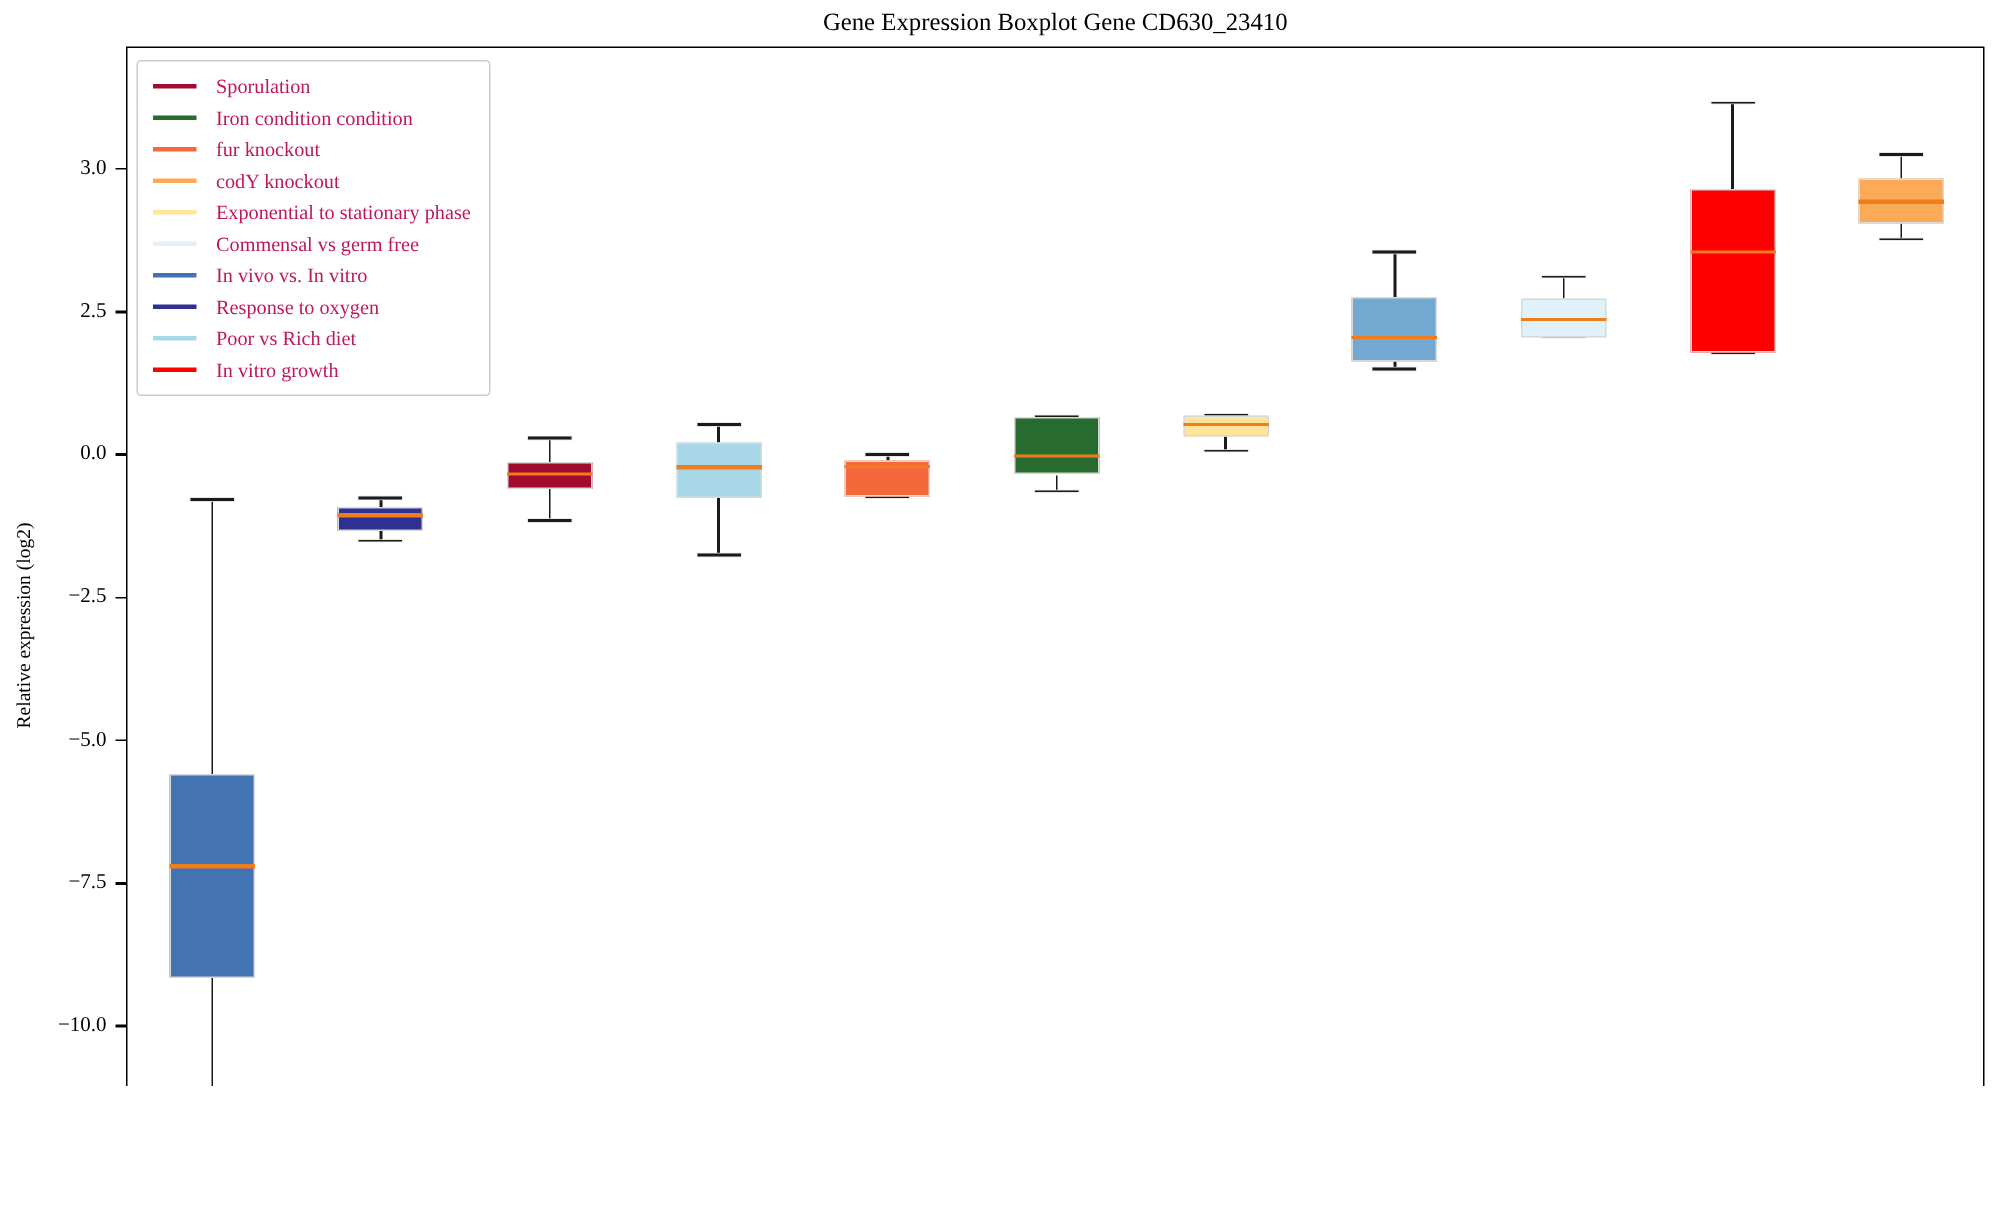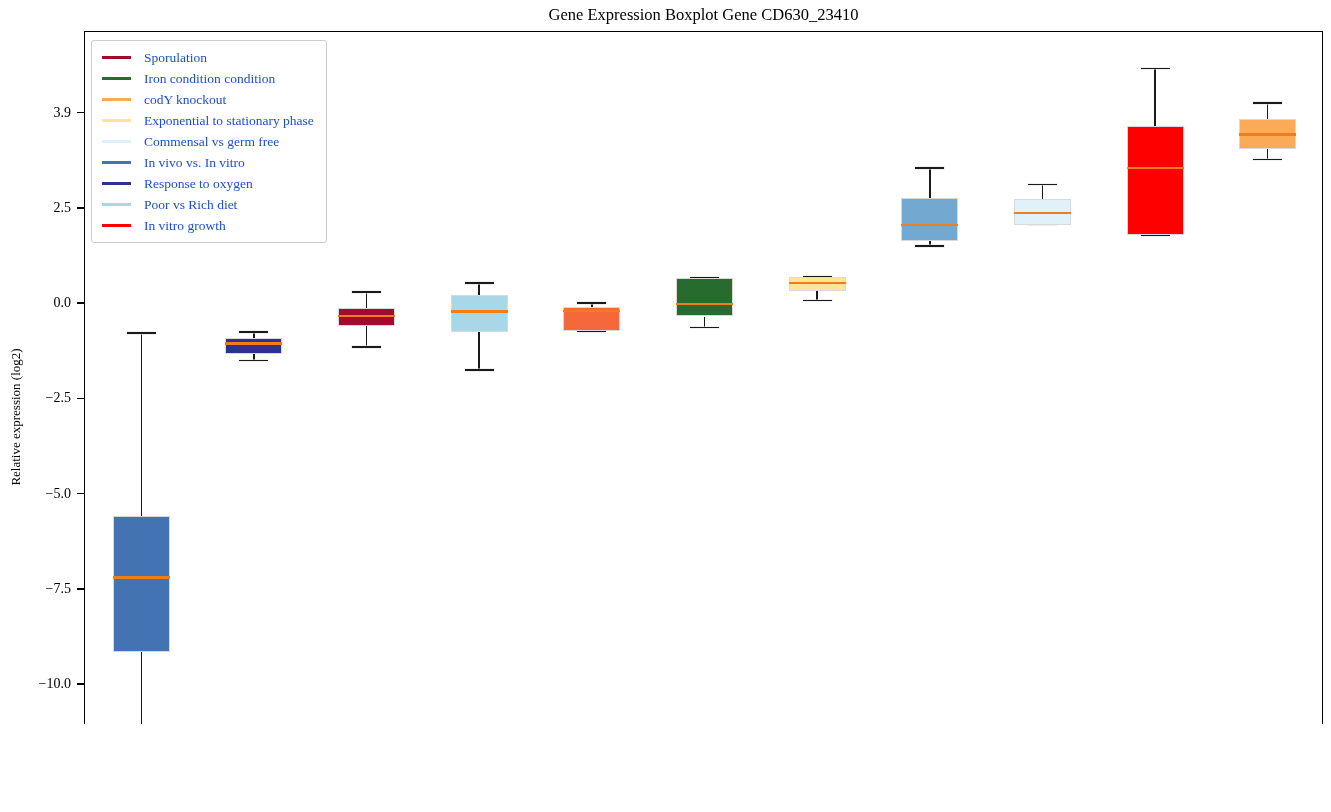--- a/index.html
+++ b/index.html
@@ -34,32 +34,32 @@
   .median{position:absolute;height:2.4px;}
   .legend{
     position:absolute;left:6px;top:8px;
     background:rgba(255,255,255,0.92);
     border:1px solid #cccccc;border-radius:3px;
     padding:6px 12px 6px 10px;
     display:flex;flex-direction:column;
   }
   .legend-item{display:flex;align-items:center;height:21px;}
   .legend-swatch{width:29px;height:3.6px;margin-right:13px;flex:0 0 auto;}
-  .legend-label{font-size:13.5px;color:#1d4ed8;white-space:nowrap;}
+  .legend-label{font-size:13.5px;color:#be185d;white-space:nowrap;}
 </style>
 </head>
 <body>
 
 <div class="figure">
   <div class="title">Gene Expression Boxplot Gene CD630_23410</div>
   <div class="ylabel">Relative expression (log2)</div>
   <div class="plot">
     <div>
         <div class="ytick-mark" style="left: -8px; top: 80.042px;"></div>
-        <div class="ytick-label" style="left: -14px; top: 80.742px;">3.9</div>
+        <div class="ytick-label" style="left: -14px; top: 80.742px;">3.0</div>
         <div class="ytick-mark" style="left: -8px; top: 175.257px;"></div>
         <div class="ytick-label" style="left: -14px; top: 175.957px;">2.5</div>
         <div class="ytick-mark" style="left: -8px; top: 270.471px;"></div>
         <div class="ytick-label" style="left: -14px; top: 271.171px;">0.0</div>
         <div class="ytick-mark" style="left: -8px; top: 365.686px;"></div>
         <div class="ytick-label" style="left: -14px; top: 366.386px;">−2.5</div>
         <div class="ytick-mark" style="left: -8px; top: 460.9px;"></div>
         <div class="ytick-label" style="left: -14px; top: 461.6px;">−5.0</div>
         <div class="ytick-mark" style="left: -8px; top: 556.115px;"></div>
         <div class="ytick-label" style="left: -14px; top: 556.815px;">−7.5</div>
@@ -156,20 +156,24 @@
     <div class="legend">
         <div class="legend-item">
           <div class="legend-swatch" style="background: rgb(163, 11, 46);"></div>
           <div class="legend-label">Sporulation</div>
         </div>
         <div class="legend-item">
           <div class="legend-swatch" style="background: rgb(39, 107, 46);"></div>
           <div class="legend-label">Iron condition condition</div>
         </div>
         <div class="legend-item">
+          <div class="legend-swatch" style="background: rgb(244, 104, 60);"></div>
+          <div class="legend-label">fur knockout</div>
+        </div>
+        <div class="legend-item">
           <div class="legend-swatch" style="background: rgb(251, 171, 88);"></div>
           <div class="legend-label">codY knockout</div>
         </div>
         <div class="legend-item">
           <div class="legend-swatch" style="background: rgb(255, 228, 154);"></div>
           <div class="legend-label">Exponential to stationary phase</div>
         </div>
         <div class="legend-item">
           <div class="legend-swatch" style="background: rgb(225, 241, 249);"></div>
           <div class="legend-label">Commensal vs germ free</div>

